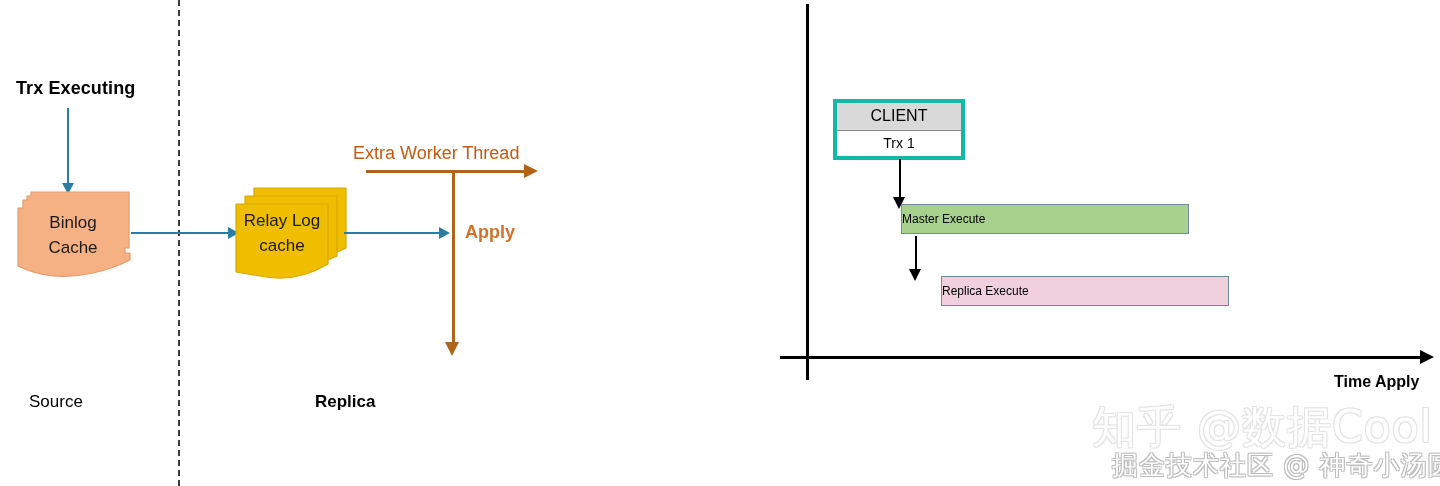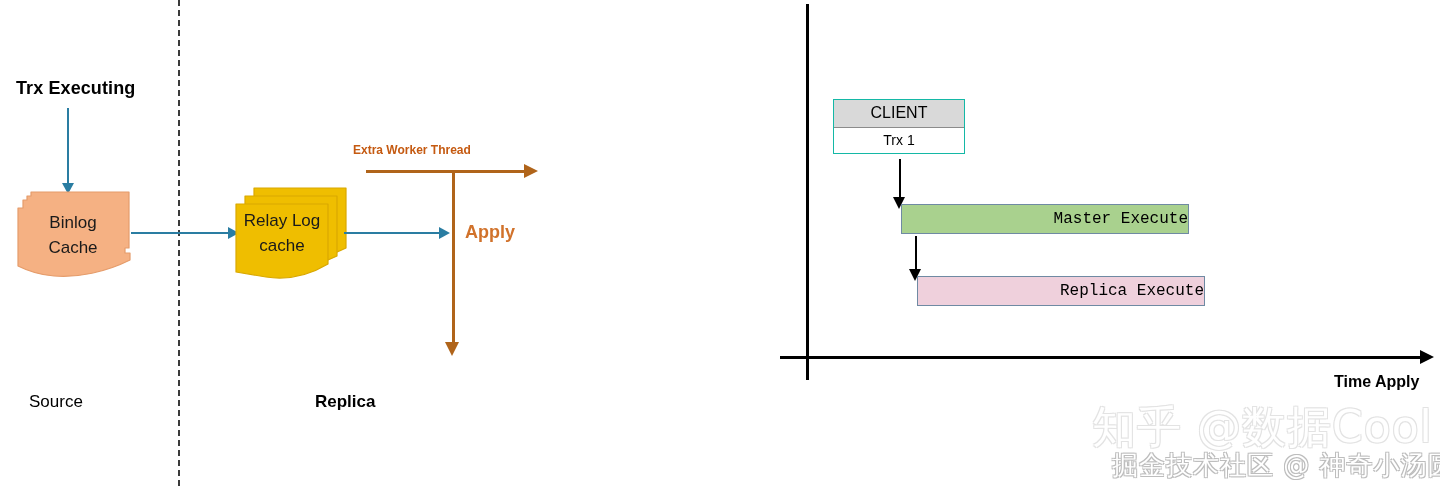--- a/index.html
+++ b/index.html
@@ -121,22 +121,22 @@
     width: 0; height: 0;
     border-top: 6px solid transparent;
     border-bottom: 6px solid transparent;
     border-left: 11px solid #2a7da2;
   }
 
   
   .label-extra-worker {
     left: 353px;
     top: 143px;
-    font-size: 12px;
-    font-weight: bold;
+    font-size: 18px;
+    font-weight: normal;
     color: #C55A11;
   }
   .worker-h-line {
     left: 366px;
     top: 170px;
     width: 160px;
     height: 0;
     border-top: 3px solid #B0641A;
   }
   .worker-h-head {
@@ -214,21 +214,21 @@
     font-size: 16px;
     font-weight: bold;
     color: #000;
   }
 
   
   .client-box {
     left: 833px;
     top: 99px;
     width: 132px;
-    border: 1px solid #14b8a6;
+    border: 4px solid #14b8a6;
     box-sizing: border-box;
   }
   .client-head {
     background: #D9D9D9;
     border-bottom: 1px solid #8b8b8b;
     text-align: center;
     font-size: 16px;
     color: #000;
     padding: 4px 0 5px;
   }
@@ -268,35 +268,34 @@
     top: 269px;
     width: 0; height: 0;
     border-left: 6px solid transparent;
     border-right: 6px solid transparent;
     border-top: 12px solid #000;
   }
 
   .bar {
     box-sizing: border-box;
     border: 1px solid #6f8aa3;
-    text-align: right;
-    font-size: 16px;
+    text-align: left;
+    font-size: 12px;
     color: #000;
     line-height: 28px;
-    font-family: Liberation Mono, monospace;
   }
   .bar-master {
     left: 901px;
     top: 204px;
     width: 288px;
     height: 30px;
     background: #A9D18E;
   }
   .bar-replica {
-    left: 917px;
+    left: 941px;
     top: 276px;
     width: 288px;
     height: 30px;
     background: #EFD0DC;
   }
 
   
   .wm-zhihu {
     left: 1092px;
     top: 398px;

